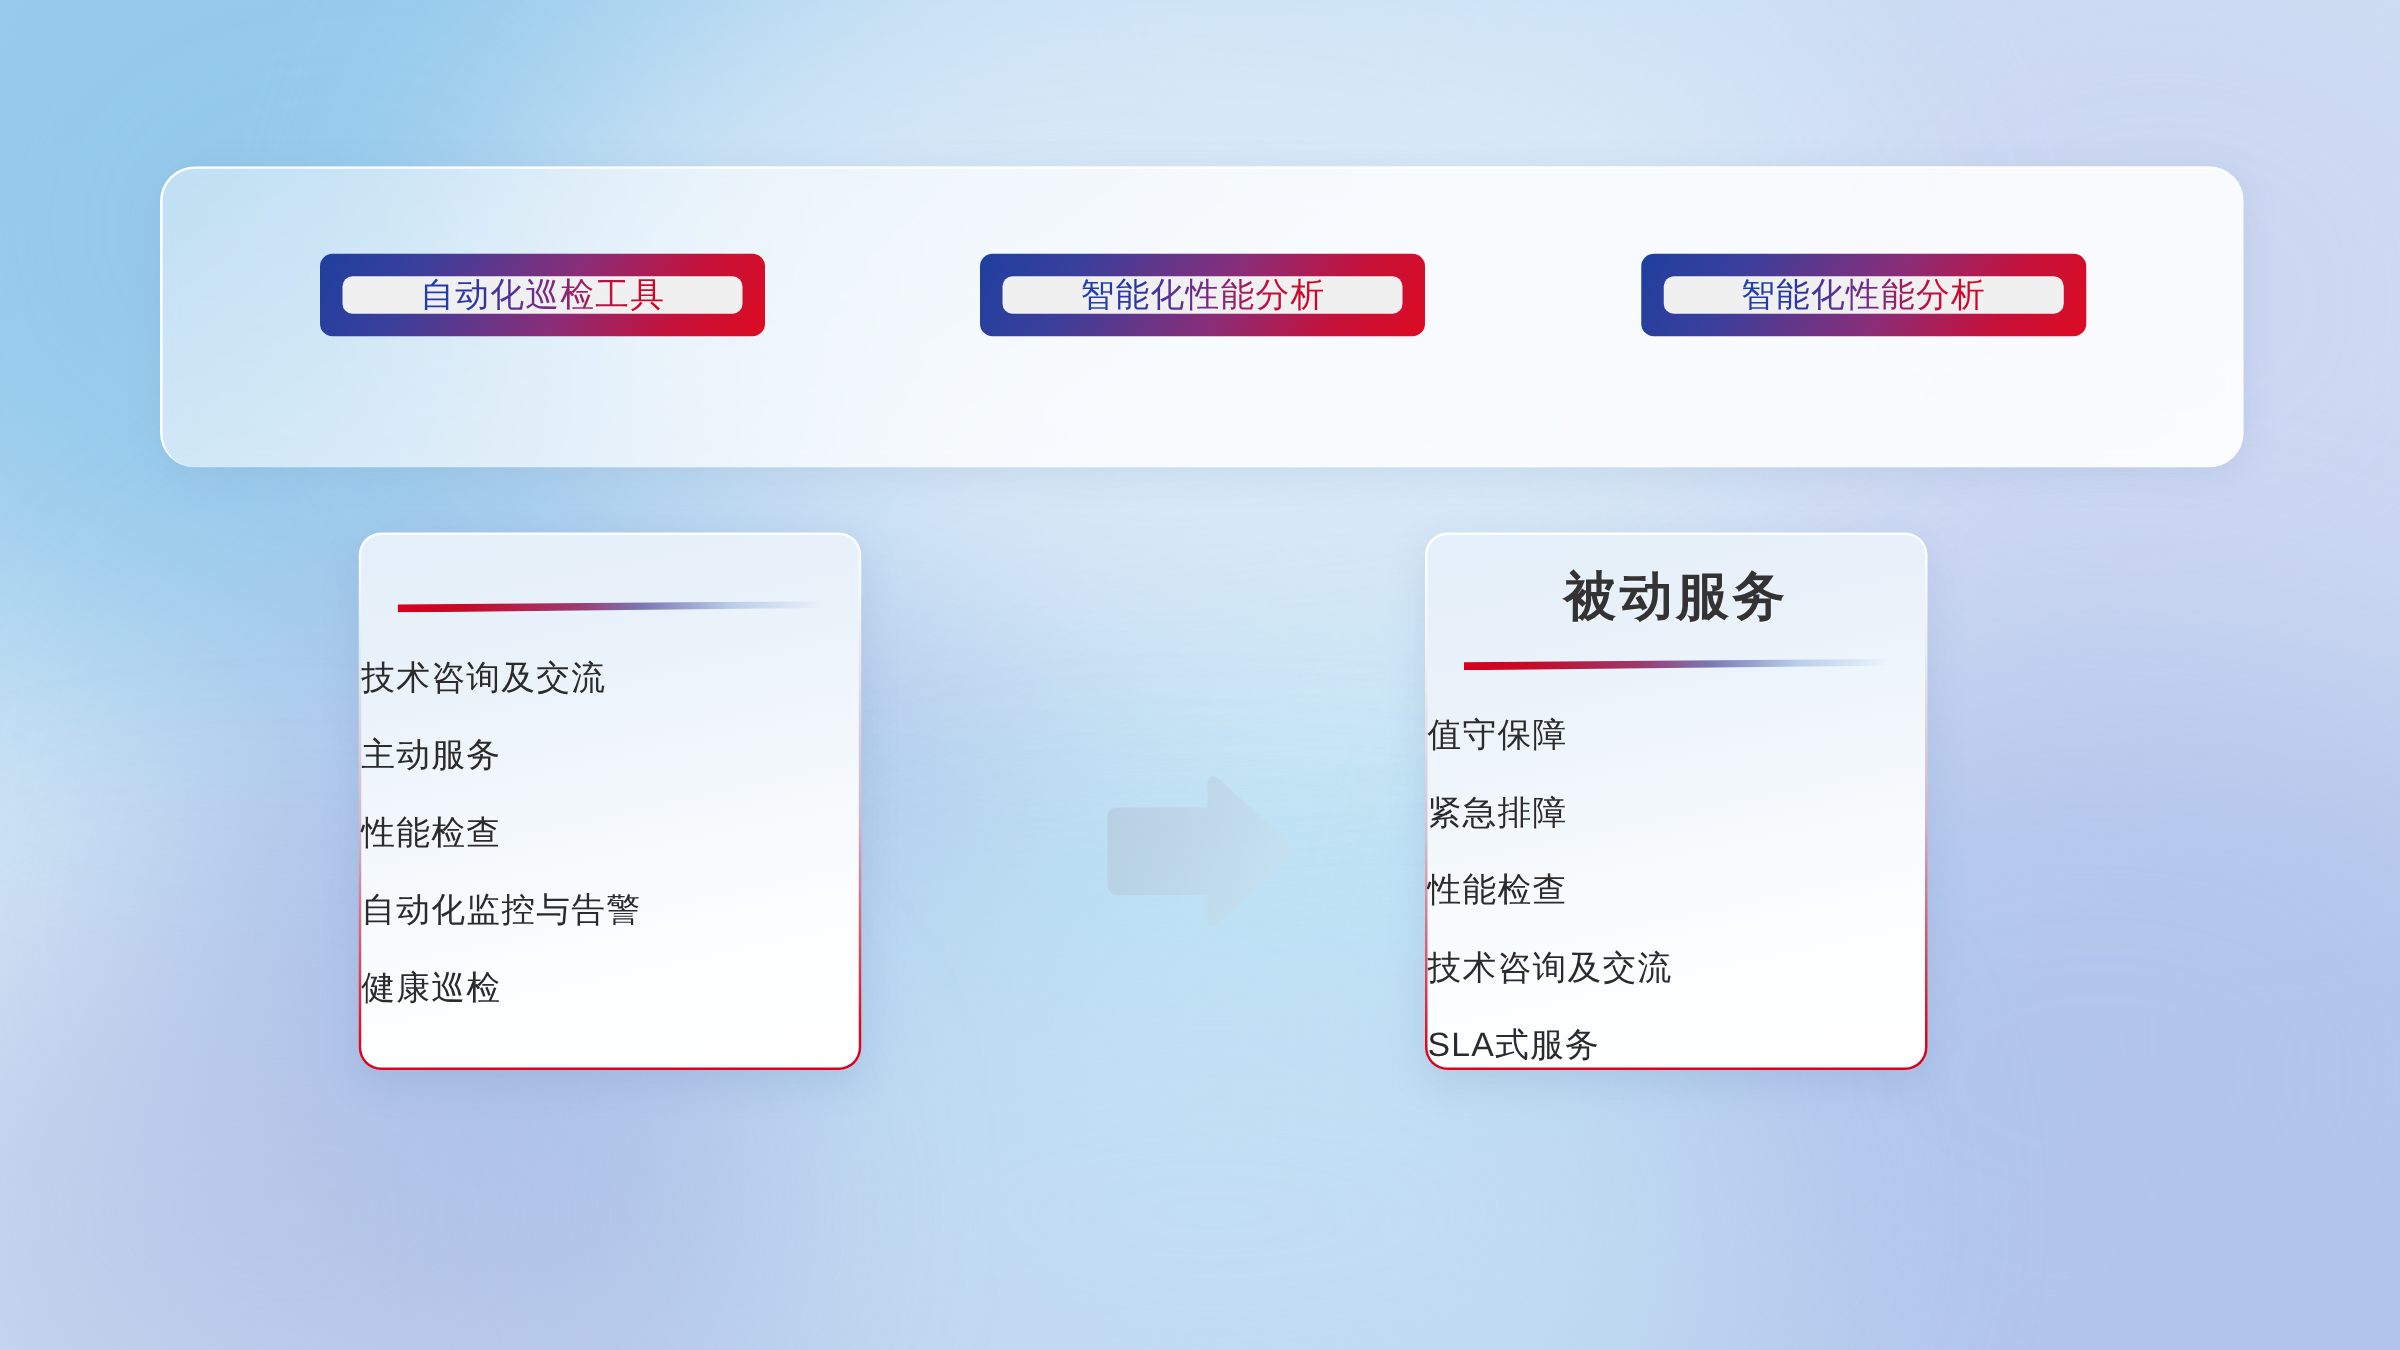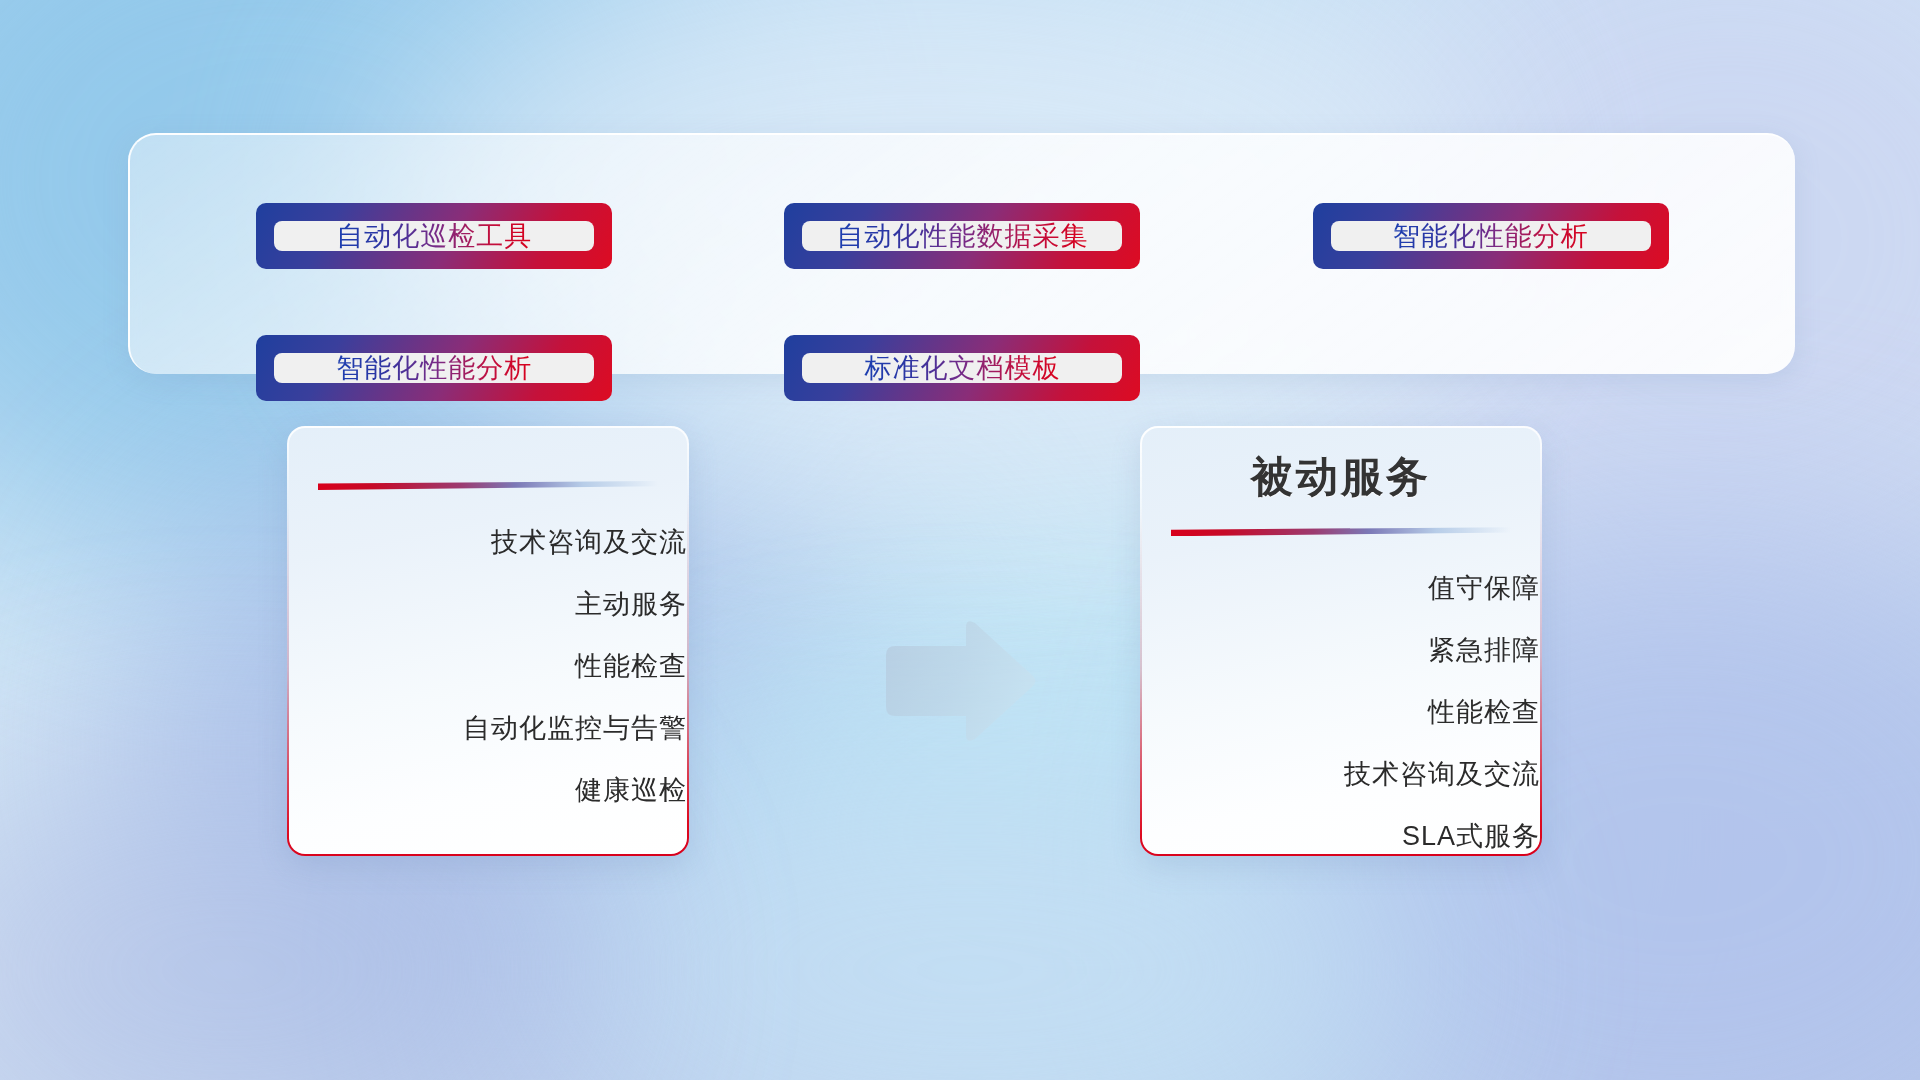--- a/index.html
+++ b/index.html
@@ -144,21 +144,21 @@
     width: 100%;
     height: 9px;
     background: linear-gradient(90deg, #d8001c 0%, #c60a28 16%, #9c3b70 42%, #7b78b6 58%, #b7cde8 78%, rgba(220,235,248,0) 100%);
     clip-path: polygon(0 28%, 100% 0%, 100% 58%, 0 100%);
   }
 
   .card-list {
     margin-top: 30px;
     display: flex;
     flex-direction: column;
-    align-items: flex-end;
+    align-items: flex-start;
     gap: 26px;
     width: 100%;
   }
   .card-item {
     font-size: 27px;
     color: #2b2b2b;
     letter-spacing: 1px;
     white-space: nowrap;
   }
 
@@ -189,43 +189,33 @@
 
   <div id="top-panel">
     <div class="pill-grid">
 
       <div class="pill">
         <div class="pill-inner">
           <span class="pill-label">自动化巡检工具</span>
         </div>
       </div>
 
-      <div class="pill">
-        <div class="pill-inner">
-          <span class="pill-label">自动化性能数据采集</span>
-        </div>
-      </div>
 
       <div class="pill">
         <div class="pill-inner">
           <span class="pill-label">智能化性能分析</span>
         </div>
       </div>
 
       <div class="pill">
         <div class="pill-inner">
           <span class="pill-label">智能化性能分析</span>
         </div>
       </div>
 
-      <div class="pill">
-        <div class="pill-inner">
-          <span class="pill-label">标准化文档模板</span>
-        </div>
-      </div>
 
 
     </div>
   </div>
 
   <div class="card-shell" id="card-active">
     <div class="card-body">
 
       <div class="divider-wrap">
         <div class="divider"></div>

